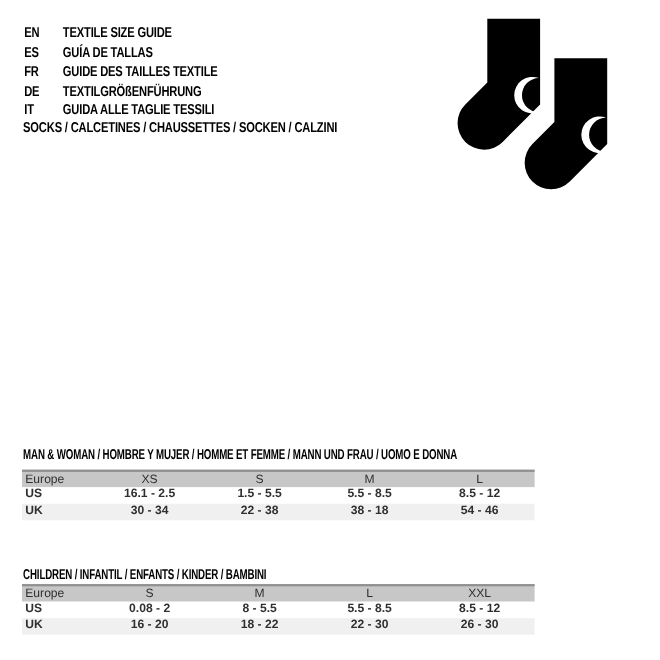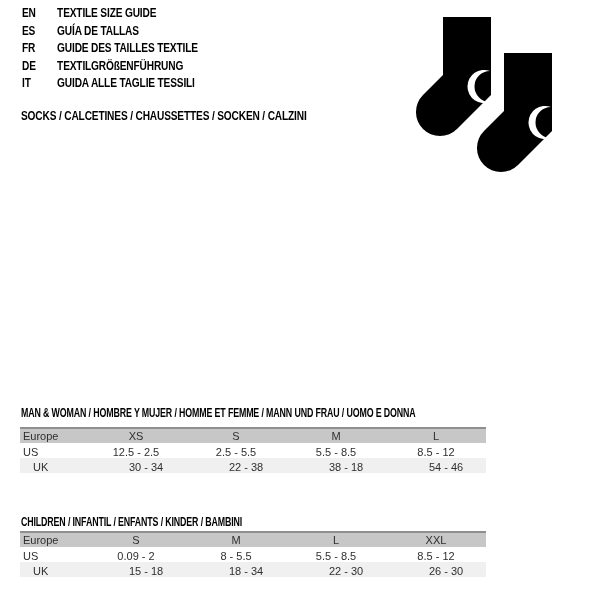--- a/index.html
+++ b/index.html
@@ -1,21 +1,21 @@
 <!DOCTYPE html>
 <html><head>
 <meta charset="utf-8">
 <style>
   html,body{margin:0;padding:0;}
   .screen{
     position:relative;width:600px;height:600px;background:#ffffff;overflow:hidden;
     font-family:"Liberation Sans","DejaVu Sans",sans-serif;color:#000;
   }
   
-  .lang-block{position:absolute;left:22px;top:4px;}
+  .lang-block{position:absolute;left:22px;top:21px;}
   .lang-row{
     display:flex;align-items:center;height:17.5px;
     font-weight:bold;font-size:13px;letter-spacing:-0.2px;white-space:nowrap;
     transform:scaleX(0.78);transform-origin:0 50%;
   }
   .lang-code{width:45px;flex:0 0 45px;}
   
   .category-line{
     position:absolute;left:21px;top:109px;
     font-weight:bold;font-size:13px;line-height:13px;letter-spacing:-0.2px;white-space:nowrap;
@@ -27,22 +27,22 @@
   .tbl-title{
     position:absolute;left:21px;font-weight:bold;font-size:13px;line-height:13px;
     letter-spacing:-0.2px;white-space:nowrap;color:#000;
     transform:scaleX(0.68);transform-origin:0 0;
   }
   .size-table{position:absolute;left:20px;width:466px;font-size:11px;color:#2f2f2f;}
   .thead{
     display:flex;align-items:center;height:14px;
     background:#c7c7c7;border-top:2px solid #8f8f8f;
   }
-  .trow{display:flex;align-items:flex-end;height:15px;background:#ffffff;}
-  .trow.alt{background:#f0f0f0;padding-left:10px;}
+  .trow{display:flex;align-items:flex-start;height:15px;background:#ffffff;font-weight:bold;}
+  .trow.alt{background:#f0f0f0;}
   .c0{width:66px;flex:0 0 66px;padding-left:3px;box-sizing:border-box;text-align:left;}
   .c{width:100px;flex:0 0 100px;text-align:center;}
   #t1-title{top:406px;}
   #t1{top:427px;}
   #t2-title{top:515px;}
   #t2{top:531px;}
 </style>
 </head>
 <body>
 
@@ -90,22 +90,22 @@
   <div class="size-table" id="t1">
     <div class="thead">
       <span class="c0">Europe</span>
       <span class="c">XS</span>
       <span class="c">S</span>
       <span class="c">M</span>
       <span class="c">L</span>
     </div>
     <div class="trow">
       <span class="c0">US</span>
-      <span class="c">12.5 - 2.5</span>
-      <span class="c">2.5 - 5.5</span>
+      <span class="c">16.1 - 2.5</span>
+      <span class="c">1.5 - 5.5</span>
       <span class="c">5.5 - 8.5</span>
       <span class="c">8.5 - 12</span>
     </div>
     <div class="trow alt">
       <span class="c0">UK</span>
       <span class="c">30 - 34</span>
       <span class="c">22 - 38</span>
       <span class="c">38 - 18</span>
       <span class="c">54 - 46</span>
     </div>
@@ -115,27 +115,27 @@
   <div class="size-table" id="t2">
     <div class="thead">
       <span class="c0">Europe</span>
       <span class="c">S</span>
       <span class="c">M</span>
       <span class="c">L</span>
       <span class="c">XXL</span>
     </div>
     <div class="trow">
       <span class="c0">US</span>
-      <span class="c">0.09 - 2</span>
+      <span class="c">0.08 - 2</span>
       <span class="c">8 - 5.5</span>
       <span class="c">5.5 - 8.5</span>
       <span class="c">8.5 - 12</span>
     </div>
     <div class="trow alt">
       <span class="c0">UK</span>
-      <span class="c">15 - 18</span>
-      <span class="c">18 - 34</span>
+      <span class="c">16 - 20</span>
+      <span class="c">18 - 22</span>
       <span class="c">22 - 30</span>
       <span class="c">26 - 30</span>
     </div>
   </div>
 
 </div>
 
 </body></html>

